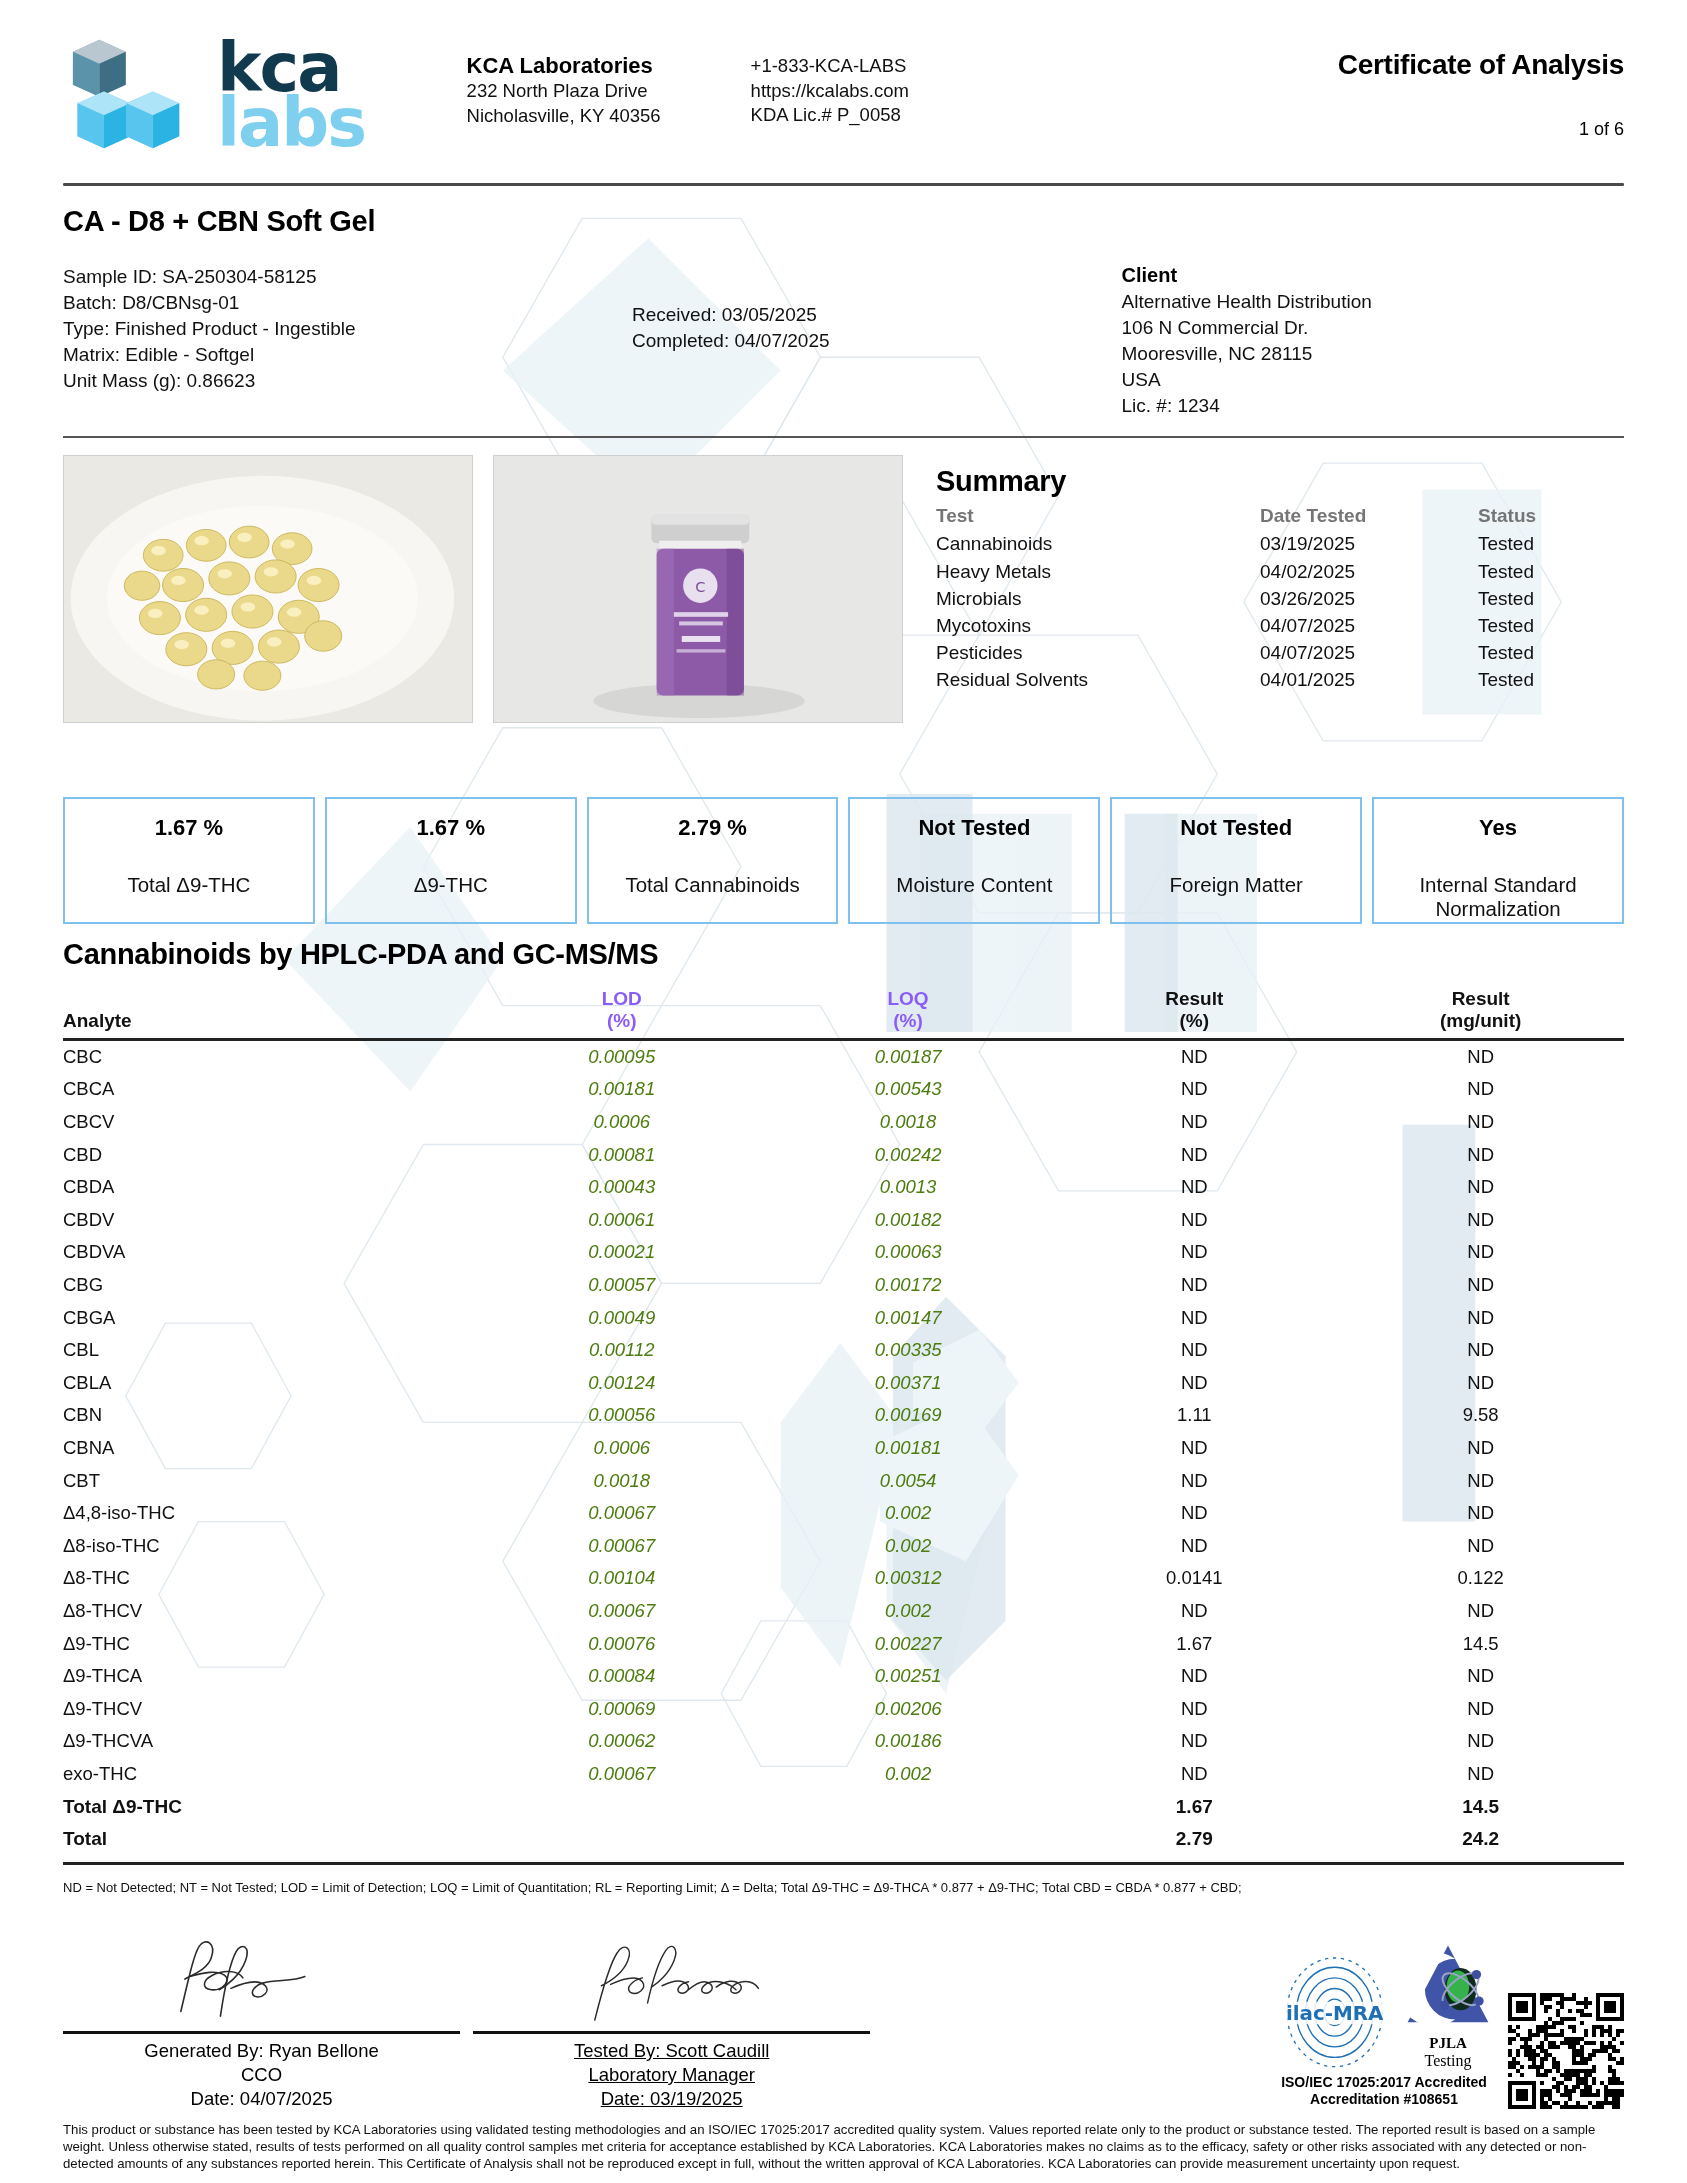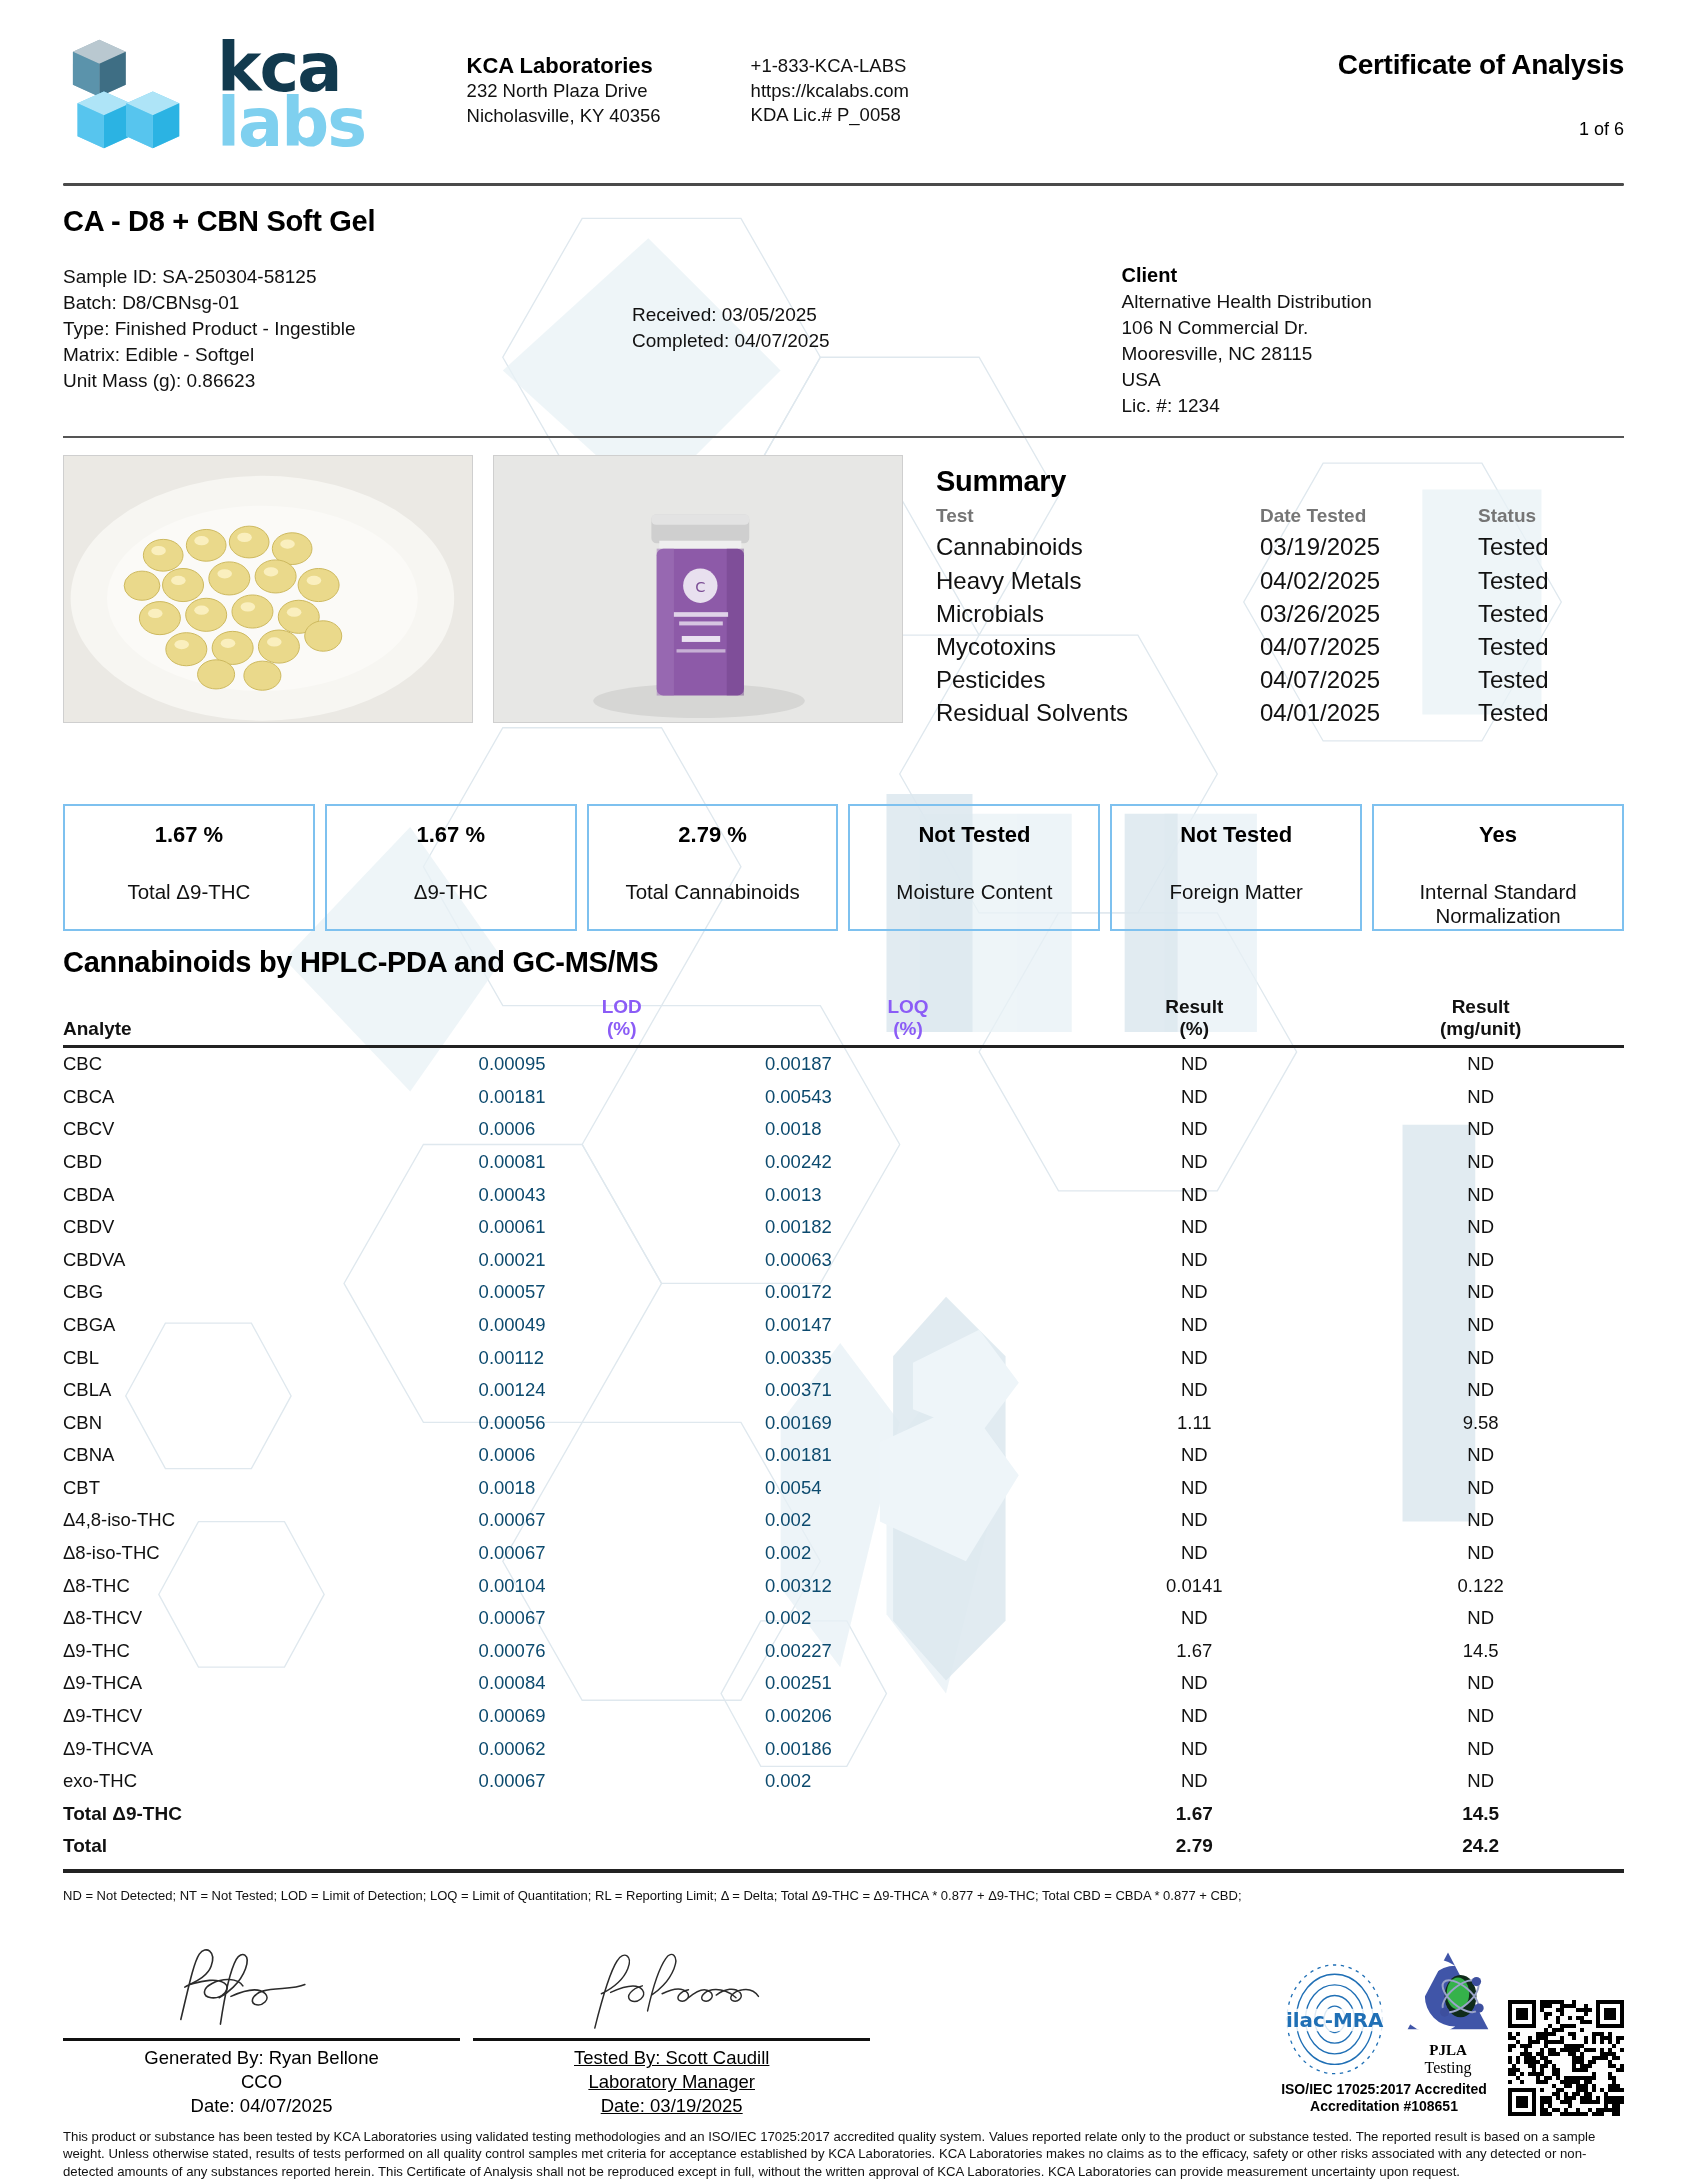--- a/index.html
+++ b/index.html
@@ -81,21 +81,21 @@
     width: 410px; height: 268px; border: 0.7px solid #cfcfcf;
     position: relative; overflow: hidden; background: #efefef;
   }
   .summary-wrap { margin-left: 33px; flex: 1; padding-top: 10.6px; }
   .summary-title { font-size: 29px; font-weight: 700; letter-spacing: -0.3px; margin-bottom: 4px;}
   .sum-table { width: 100%; border-collapse: collapse; }
   .sum-table th {
     font-size: 19px; font-weight: 700; color: #757575;
     text-align: left; padding: 2.6px 0 4px 0;
   }
-  .sum-table td { font-size: 24px; padding: 2.6px 0; color: #111; }
+  .sum-table td { font-size: 19px; padding: 2.6px 0; color: #111; }
   .sum-table th.c2, .sum-table td.c2 { width: 218px; }
   .sum-table th.c3, .sum-table td.c3 { text-align: left; width: 146px; }
 
   
   .boxes {
     display: flex; gap: 10px; padding: 0 63px; margin-top: 74px;
   }
   .metric-box {
     flex: 1; border: 2.6px solid #7ec1ef; height: 127px;
     display: flex; flex-direction: column; align-items: center;
@@ -117,21 +117,21 @@
   table.cb th {
     font-size: 19px; font-weight: 700; padding-bottom: 5.3px; vertical-align: bottom;
   }
   table.cb th .sub { display: block; font-weight: 700; }
   th.an { text-align: left; color: #111; width: 423px; }
   th.lod, th.loq { text-align: center; color: #8b5cf6; width: 291px; }
   th.res1, th.res2 { text-align: center; color: #111; width: 291px; }
   .cb-headrule { border-bottom: 3.3px solid #222; }
   table.cb td { font-size: 18.5px; padding: 5.3px 0; }
   td.an { text-align: left; color: #111; }
-  td.lod, td.loq { color: #0c4a6e; }
+  td.lod, td.loq { text-align: center; color: #4d7c0f; font-style: italic; }
   td.res1, td.res2 { text-align: center; color: #111; }
   tr.total td { font-weight: 700; font-size: 19px; }
   .cb-endrule { height: 3.3px; background: #222; margin-top: 6.6px; }
   .cb-note { font-size: 13px; color: #111; margin-top: 15px; line-height: 1.3; }
 
   
   .sig-section {
     display: flex; padding: 0 63px; margin-top: 25px; align-items: flex-end;
   }
   .sig-col { width: 397px; text-align: center; }

